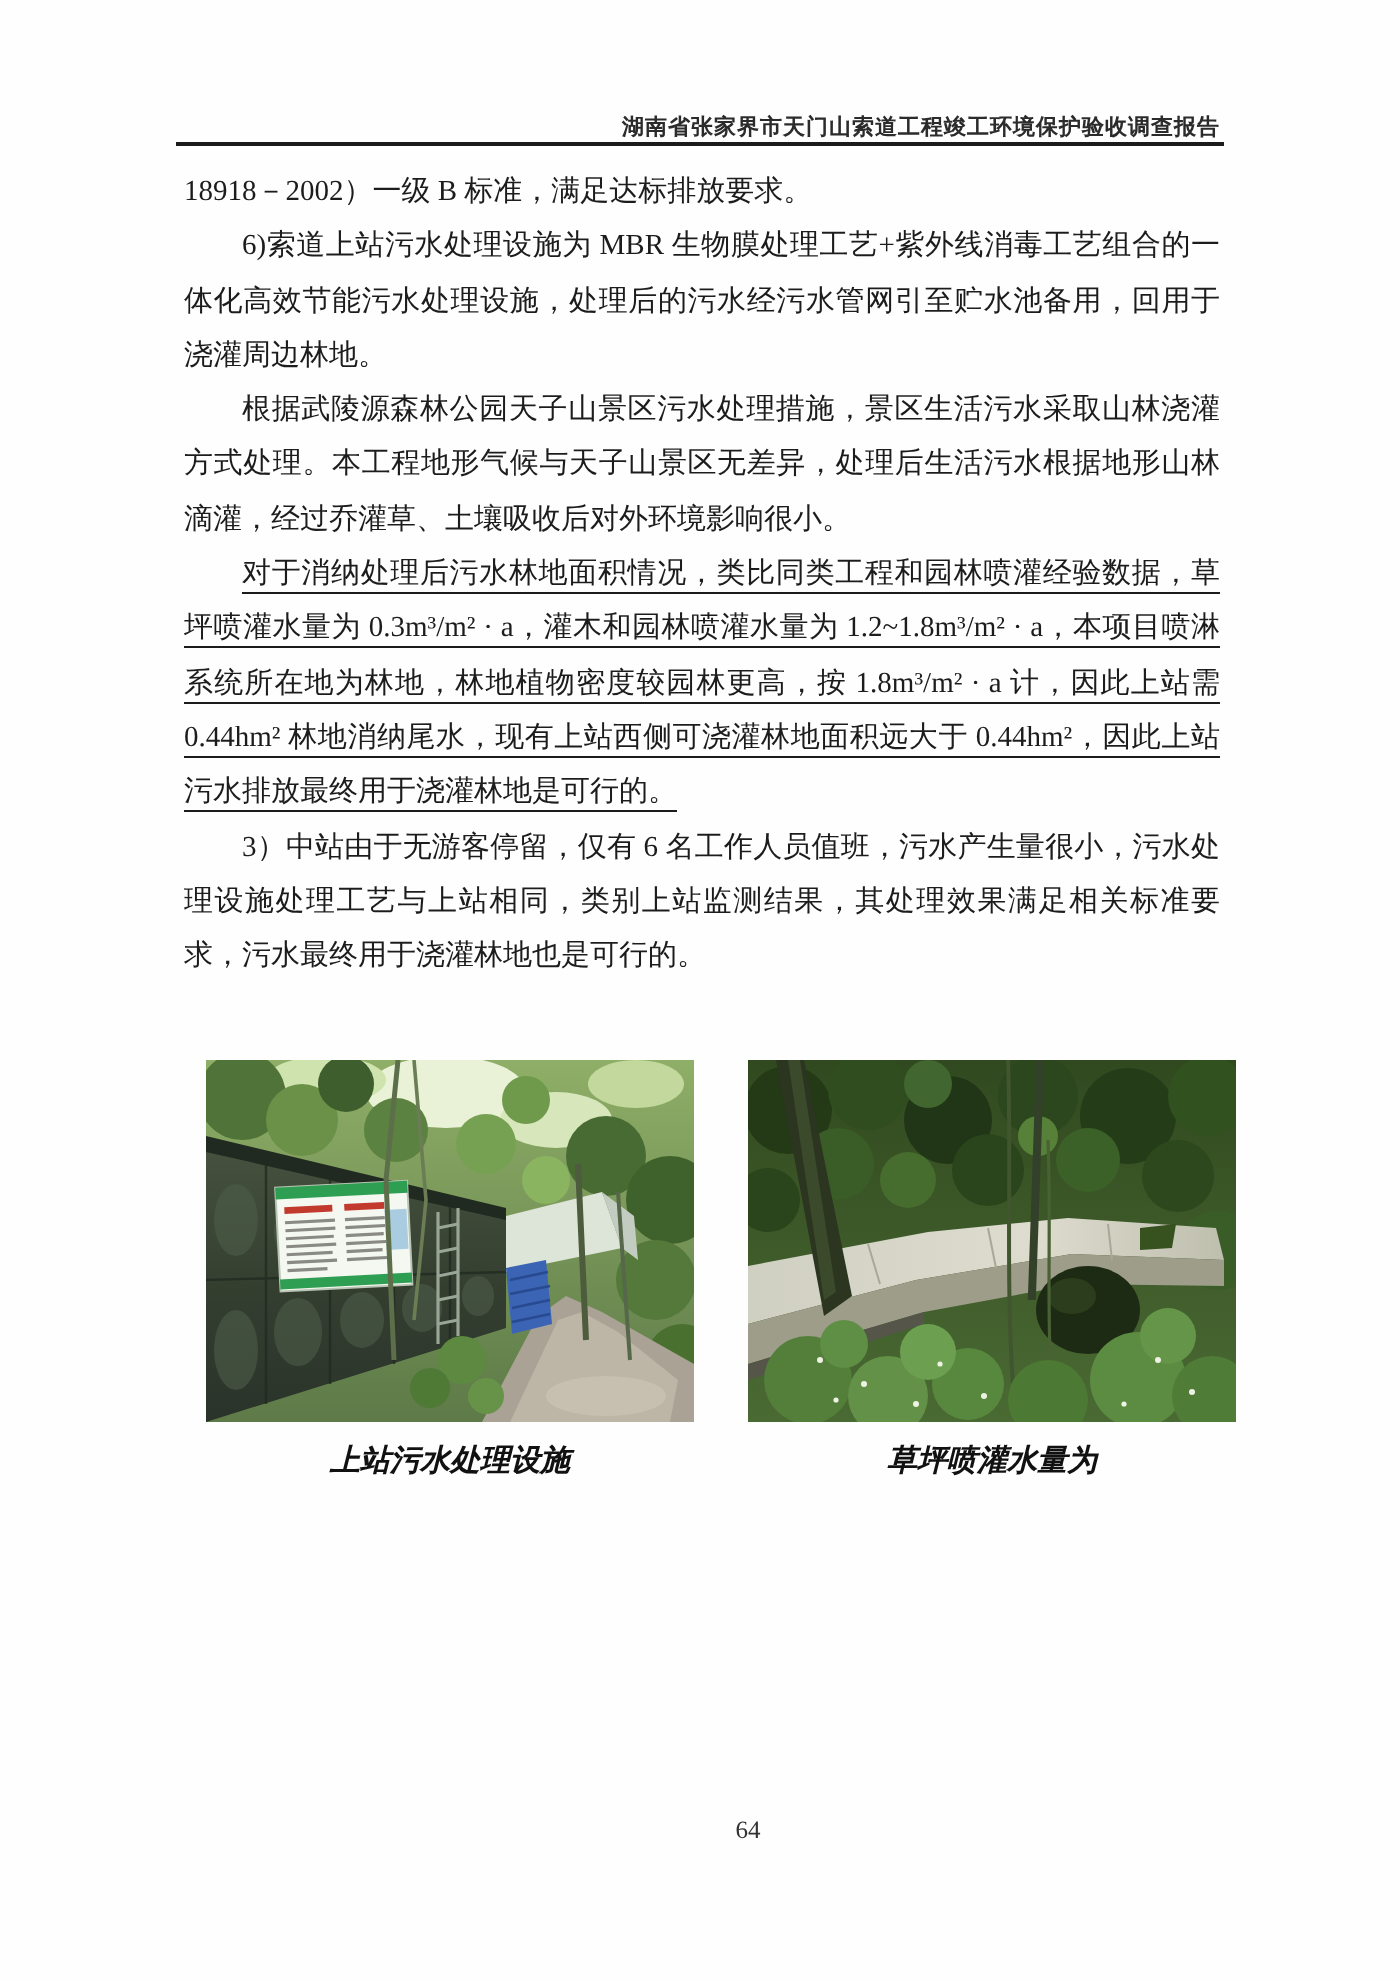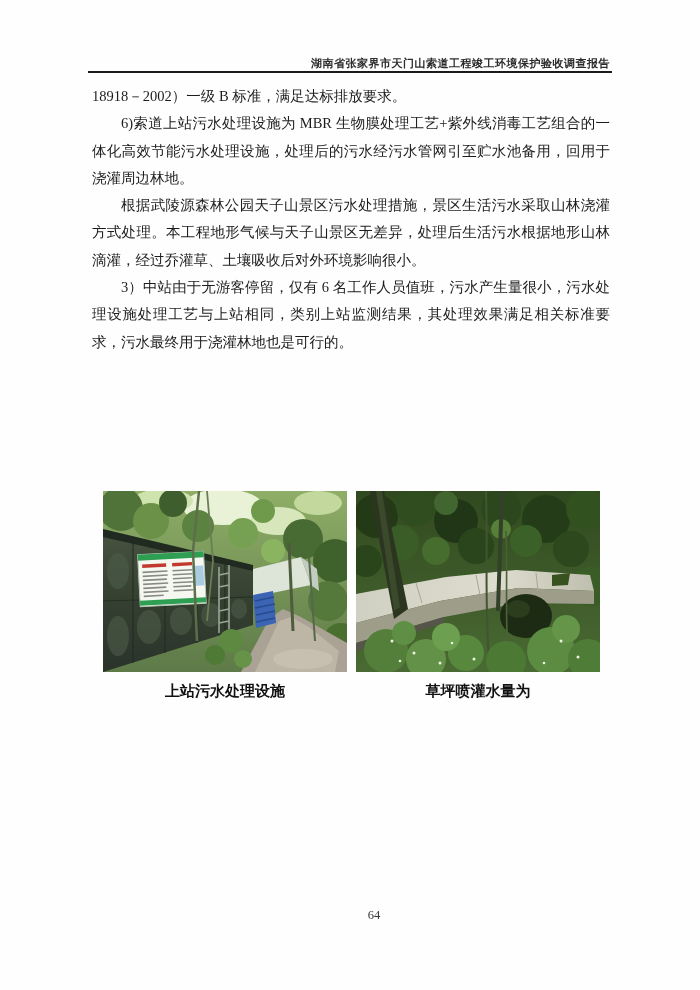--- a/index.html
+++ b/index.html
@@ -33,22 +33,22 @@
   }
   .para{margin:0;}
   .para.indent{text-indent:2em;}
   .para.ul{
     text-decoration:underline;
     text-decoration-thickness:1px;
     text-underline-offset:5px;
   }
   .figures{
     position:absolute;
-    top:491px;left:103px;
-    display:flex;gap:9px;
+    top:530px;left:103px;
+    display:flex;gap:27px;font-style:italic;
   }
   figure{margin:0;width:244px;}
   .photo{
     width:244px;height:181px;
     overflow:hidden;
     background:#6f9050;
   }
   figcaption{
     margin-top:10px;
     text-align:center;
@@ -71,20 +71,21 @@
 
 <div class="page">
 
   <div class="header-title">湖南省张家界市天门山索道工程竣工环境保护验收调查报告</div>
   <div class="header-rule"></div>
 
   <div class="body-text">
     <p class="para">18918－2002）一级 B 标准，满足达标排放要求。</p>
     <p class="para indent">6)索道上站污水处理设施为 MBR 生物膜处理工艺+紫外线消毒工艺组合的一体化高效节能污水处理设施，处理后的污水经污水管网引至贮水池备用，回用于浇灌周边林地。</p>
     <p class="para indent">根据武陵源森林公园天子山景区污水处理措施，景区生活污水采取山林浇灌方式处理。本工程地形气候与天子山景区无差异，处理后生活污水根据地形山林滴灌，经过乔灌草、土壤吸收后对外环境影响很小。</p>
+    <p class="para indent ul">对于消纳处理后污水林地面积情况，类比同类工程和园林喷灌经验数据，草坪喷灌水量为 0.3m³/m² · a，灌木和园林喷灌水量为 1.2~1.8m³/m² · a，本项目喷淋系统所在地为林地，林地植物密度较园林更高，按 1.8m³/m² · a 计，因此上站需 0.44hm² 林地消纳尾水，现有上站西侧可浇灌林地面积远大于 0.44hm²，因此上站污水排放最终用于浇灌林地是可行的。</p>
     <p class="para indent">3）中站由于无游客停留，仅有 6 名工作人员值班，污水产生量很小，污水处理设施处理工艺与上站相同，类别上站监测结果，其处理效果满足相关标准要求，污水最终用于浇灌林地也是可行的。</p>
   </div>
 
   <div class="figures">
 
     <figure>
       <div class="photo">
         <svg width="244" height="181" viewBox="0 0 244 181" xmlns="http://www.w3.org/2000/svg">
           <defs>
             <linearGradient id="lg1" x1="0" y1="0" x2="0" y2="1">

